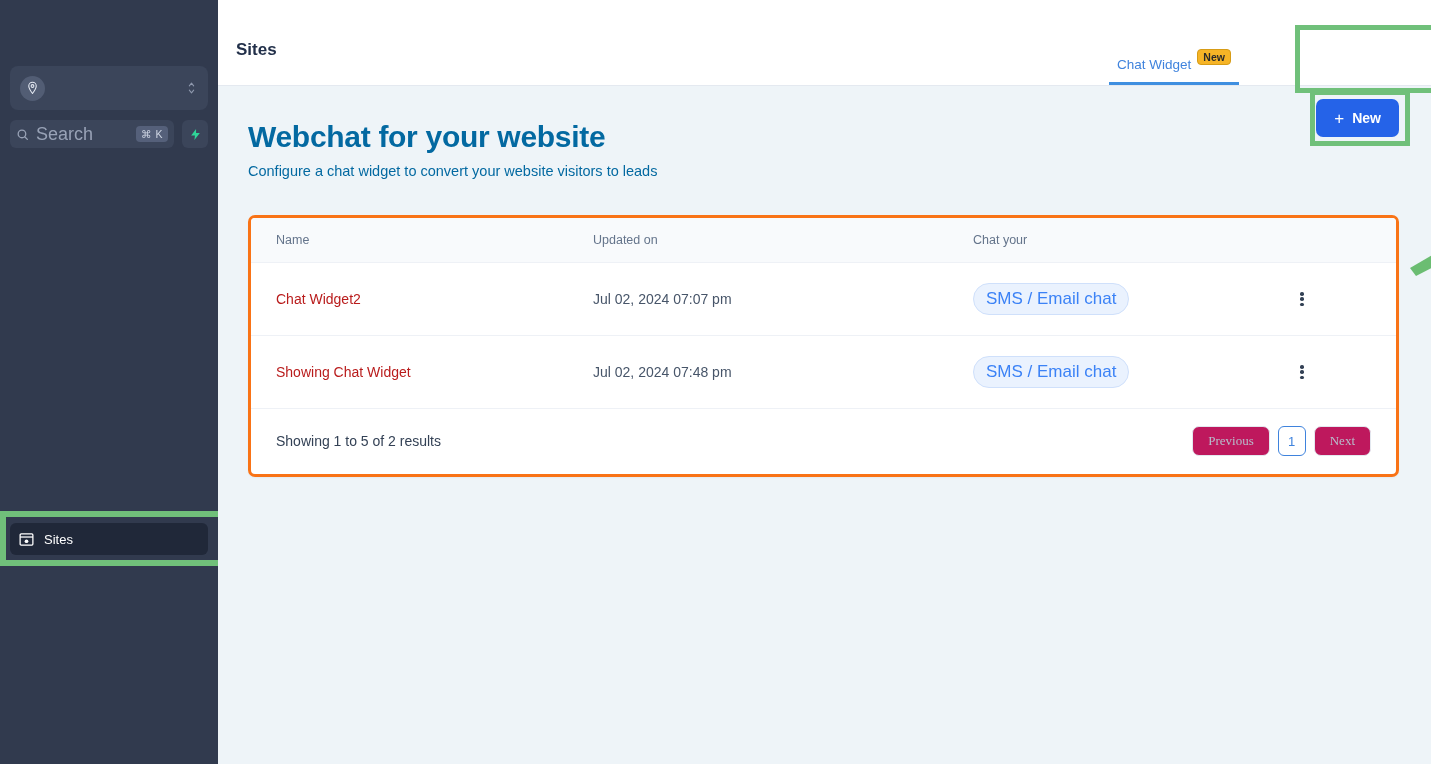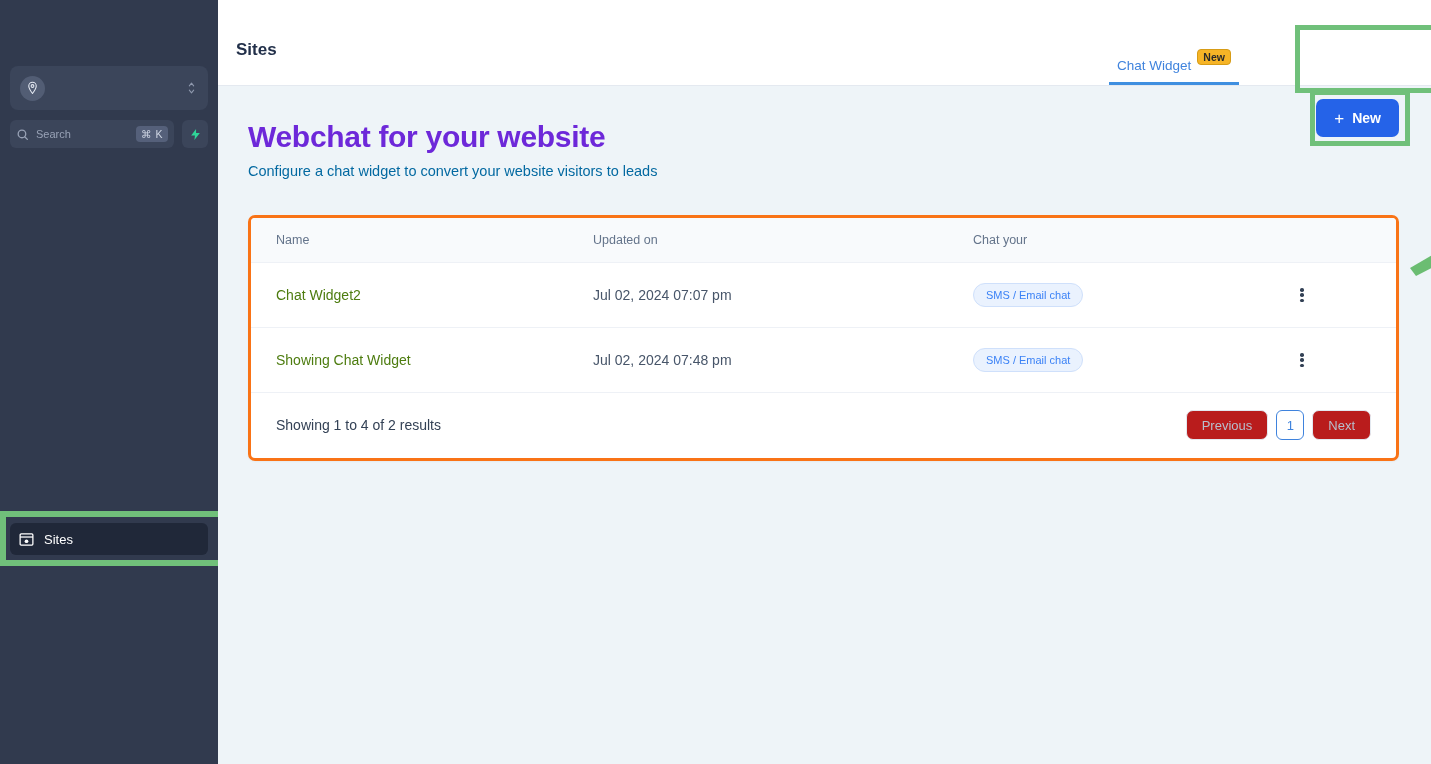--- a/index.html
+++ b/index.html
@@ -45,21 +45,21 @@
   .search-box {
     flex: 1; height: 28px;
     background: #3b455a;
     border-radius: 6px;
     display: flex; align-items: center;
     padding: 0 6px;
     cursor: text;
   }
   .search-box .s-icon { width: 13px; height: 13px; color: #98a2b6; display: flex; }
   .search-box .s-icon svg { width: 13px; height: 13px; }
-  .search-ph { flex: 1; color: #98a2b6; font-size: 11px; padding-left: 7px; }
+  .search-ph { flex: 1; color: #98a2b6; font-size: 18px; padding-left: 7px; }
   .kbd {
     background: #55607a; color: #ced5e3;
     font-size: 10.5px; border-radius: 4px;
     padding: 2px 5px; letter-spacing: 0.5px;
     font-family: "Liberation Sans", sans-serif;
   }
   .bolt-btn {
     width: 26px; height: 28px;
     background: #3b455a; border-radius: 6px;
     display: flex; align-items: center; justify-content: center;
@@ -114,21 +114,21 @@
   }
   .tabs {
     position: absolute; left: 885px; bottom: 0;
     display: flex; align-items: flex-end;
   }
   .tab {
     position: relative;
     padding: 0 14px 12px 14px;
     font-size: 13.5px;
     color: #3f83dd;
-    display: flex; align-items: center; gap: 6px;
+    display: flex; gap: 6px;
     cursor: pointer;
   }
   .tab.active::after {
     content: ""; position: absolute;
     left: 6px; right: 6px; bottom: 0; height: 3px;
     background: #3f8fe0;
   }
   .badge-new {
     background: #f6b426; color: #2a2a2a;
     font-size: 10.5px; font-weight: bold;
@@ -140,21 +140,21 @@
     position: absolute;
     left: 1077px; top: 25px;
     width: 165px; height: 68px;
     border: 5px solid #70c07a;
     pointer-events: none;
   }
 
   .content { flex: 1; position: relative; padding: 34px 32px 0 30px; }
 
   .page-head { display: flex; align-items: flex-start; justify-content: space-between; }
-  .page-title { font-size: 30px; font-weight: bold; color: #6d28d9; letter-spacing: -0.3px; }
+  .page-title { font-size: 30px; font-weight: bold; color: #0369a1; letter-spacing: -0.3px; }
   .page-sub { font-size: 14.5px; color: #0369a1; margin-top: 9px; }
 
   .new-btn {
     position: absolute; right: 32px; top: 13px;
     background: #2563e8; color: #fff;
     border: none; border-radius: 7px;
     height: 38px; padding: 0 18px;
     font-size: 14px; font-weight: bold;
     display: flex; align-items: center; gap: 8px;
     cursor: pointer;
@@ -191,51 +191,51 @@
   .col-name { width: 342px; padding-left: 25px !important; }
   .col-updated { width: 380px; margin-left: 20px; }
   .col-type { width: 310px; }
   .col-act { width: auto; }
   tbody td {
     padding: 20px 0;
     font-size: 14px; color: #475569;
     border-bottom: 1px solid #eef1f6;
     vertical-align: middle;
   }
-  tbody td.cell-name { padding-left: 25px; color: #4d7c0f; }
+  tbody td.cell-name { padding-left: 25px; color: #b91c1c; }
   .pill {
     display: inline-block;
     background: #eaf2fe;
     border: 1px solid #cfe0fb;
     color: #3b82f6;
-    font-size: 11px;
+    font-size: 17px;
     border-radius: 999px;
     padding: 5px 12px;
   }
   .dots {
     width: 18px; height: 18px;
     display: flex; flex-direction: column;
     align-items: center; justify-content: space-between;
     cursor: pointer; padding: 2px 0;
     margin-left: 10px;
   }
   .dots span { width: 3.5px; height: 3.5px; border-radius: 50%; background: #334155; display:block; }
 
   .card-foot {
     display: flex; align-items: center; justify-content: space-between;
     padding: 17px 25px 18px 25px;
   }
   .results-text { font-size: 14px; color: #334155; }
   .pager { display: flex; align-items: center; gap: 8px; }
   .pg-btn {
-    border: 1px solid #e3e8ef; background: #b91c1c;
+    border: 1px solid #e3e8ef; background: #be185d;
     border-radius: 7px; height: 30px; padding: 0 15px;
     font-size: 13px; color: #b7bfcd;
     display: flex; align-items: center; cursor: pointer;
-    font-family: Liberation Sans, sans-serif;
+    font-family: Liberation Serif, serif;
   }
   .pg-num {
     border: 1px solid #3f83dd; background: #fff;
     border-radius: 6px; height: 30px; min-width: 28px;
     font-size: 13px; color: #3f83dd;
     display: flex; align-items: center; justify-content: center;
     cursor: pointer;
   }
 </style>
 </head>
@@ -366,21 +366,21 @@
                   <span></span>
                     <span></span>
                     <span></span>
                 </span>
               </td>
             </tr>
           </tbody>
         </table>
 
         <div class="card-foot">
-          <div class="results-text">Showing 1 to 4 of 2 results</div>
+          <div class="results-text">Showing 1 to 5 of 2 results</div>
           <div class="pager">
             <div class="pg-btn">Previous</div>
             <div class="pg-num">1</div>
             <div class="pg-btn">Next</div>
           </div>
         </div>
       </div>
 
     </div>
   </section>

